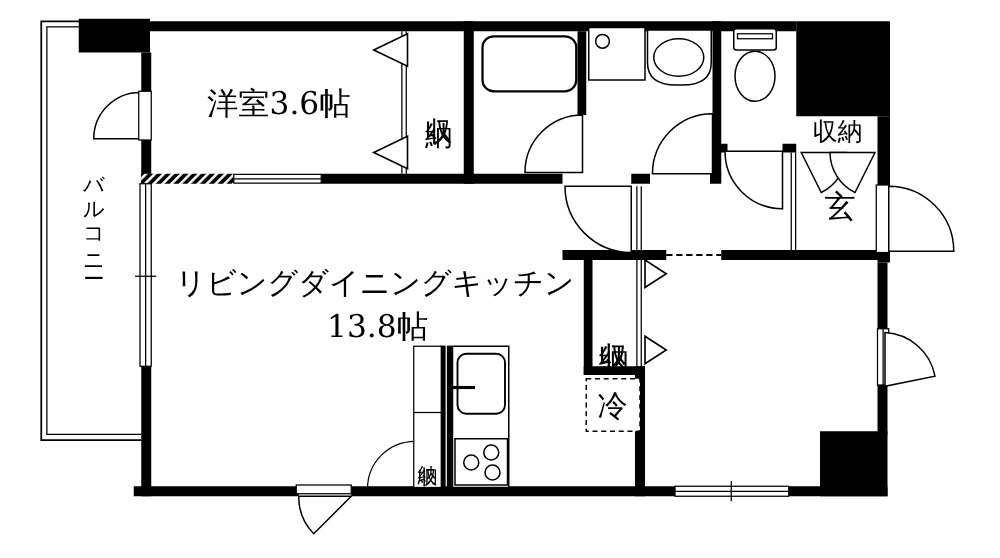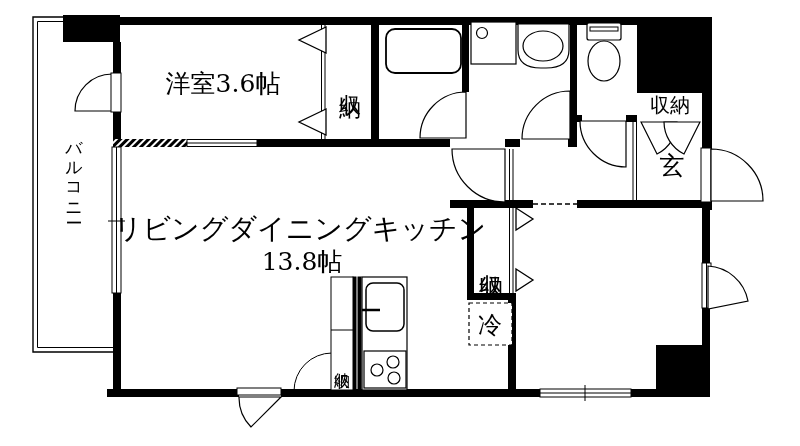--- a/index.html
+++ b/index.html
@@ -3,21 +3,21 @@
 <meta charset="utf-8">
 <style>
   html,body{margin:0;padding:0;background:#ffffff;}
   #stage{position:relative;width:800px;height:446px;background:#ffffff;overflow:hidden;
          font-family:"DejaVu Serif","Liberation Serif",serif;}
   #plan-svg{position:absolute;left:0;top:0;}
   .label{position:absolute;transform:translate(-50%,-50%);color:#000;white-space:nowrap;line-height:1;}
   .vert{writing-mode:vertical-rl;text-orientation:upright;}
   #lbl-b36{left:223px;top:83px;font-size:25px;}
   #lbl-c36{left:350px;top:80px;font-size:22px;letter-spacing:4px;}
-  #lbl-ldk1{left:300px;top:229px;font-size:28px;}
+  #lbl-ldk1{left:300px;top:229px;font-size:24px;font-family:Liberation Mono, monospace;}
   #lbl-ldk2{left:302px;top:261px;font-size:25px;text-align:right;}
   #lbl-b54{left:613px;top:297px;font-size:25px;}
   #lbl-c54{left:491px;top:257px;font-size:24px;letter-spacing:2px;}
   #lbl-rei{left:490px;top:325px;font-size:24px;}
   #lbl-ck{left:342px;top:360px;font-size:16px;}
   #lbl-balc{left:74px;top:172px;font-size:17px;letter-spacing:2px;}
   #lbl-cg{left:670px;top:105px;font-size:20px;}
   #lbl-gen{left:672px;top:165px;font-size:25px;}
 </style>
 </head>

